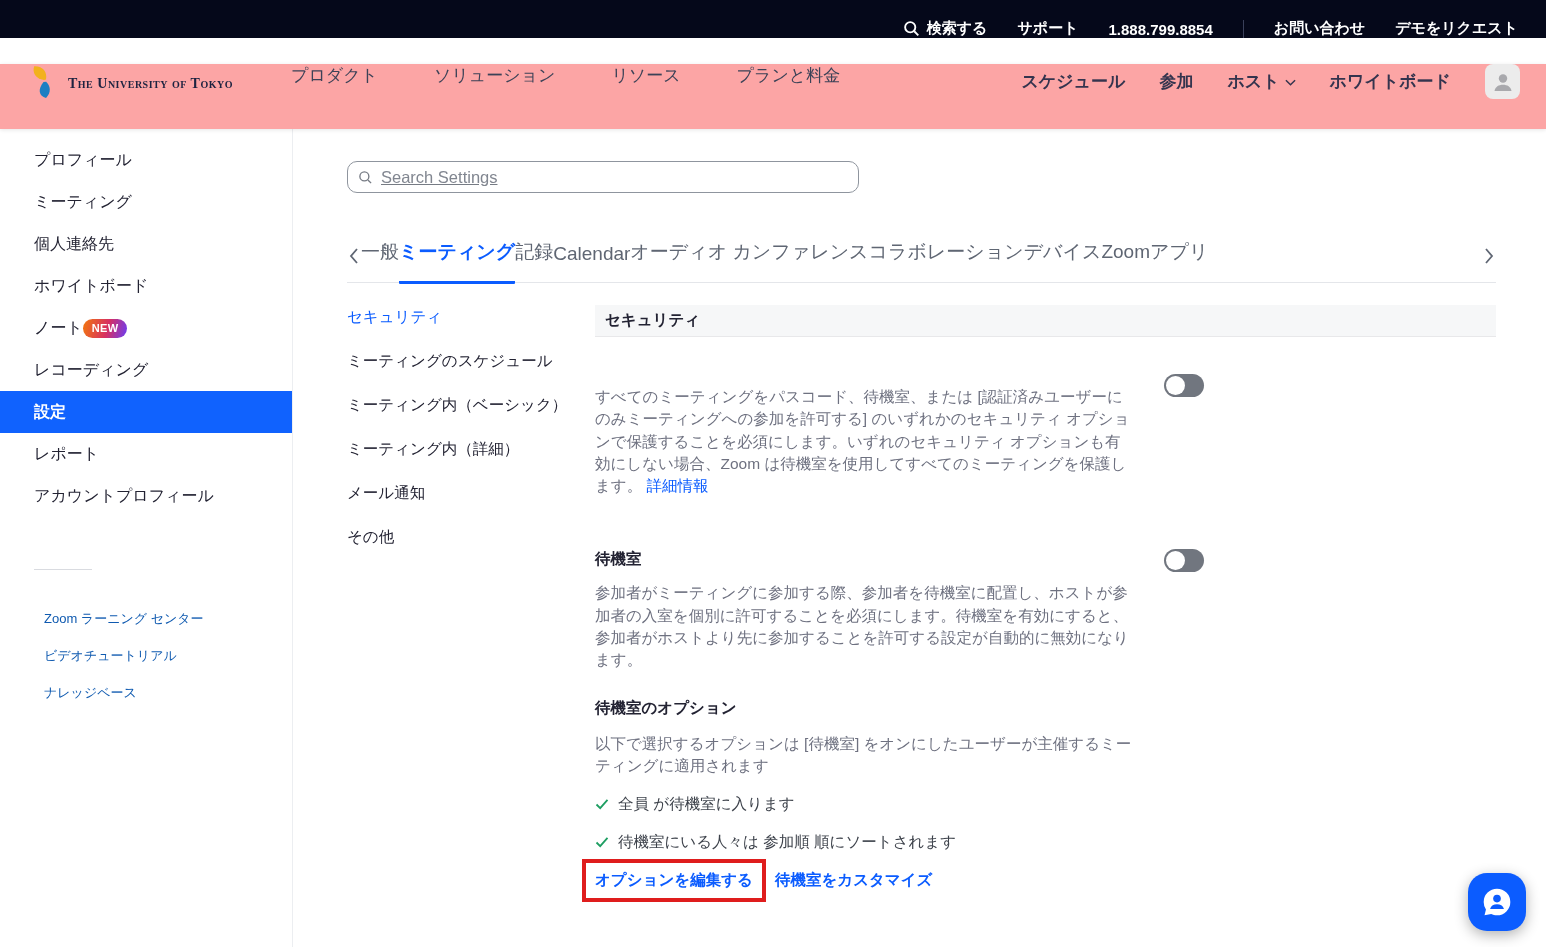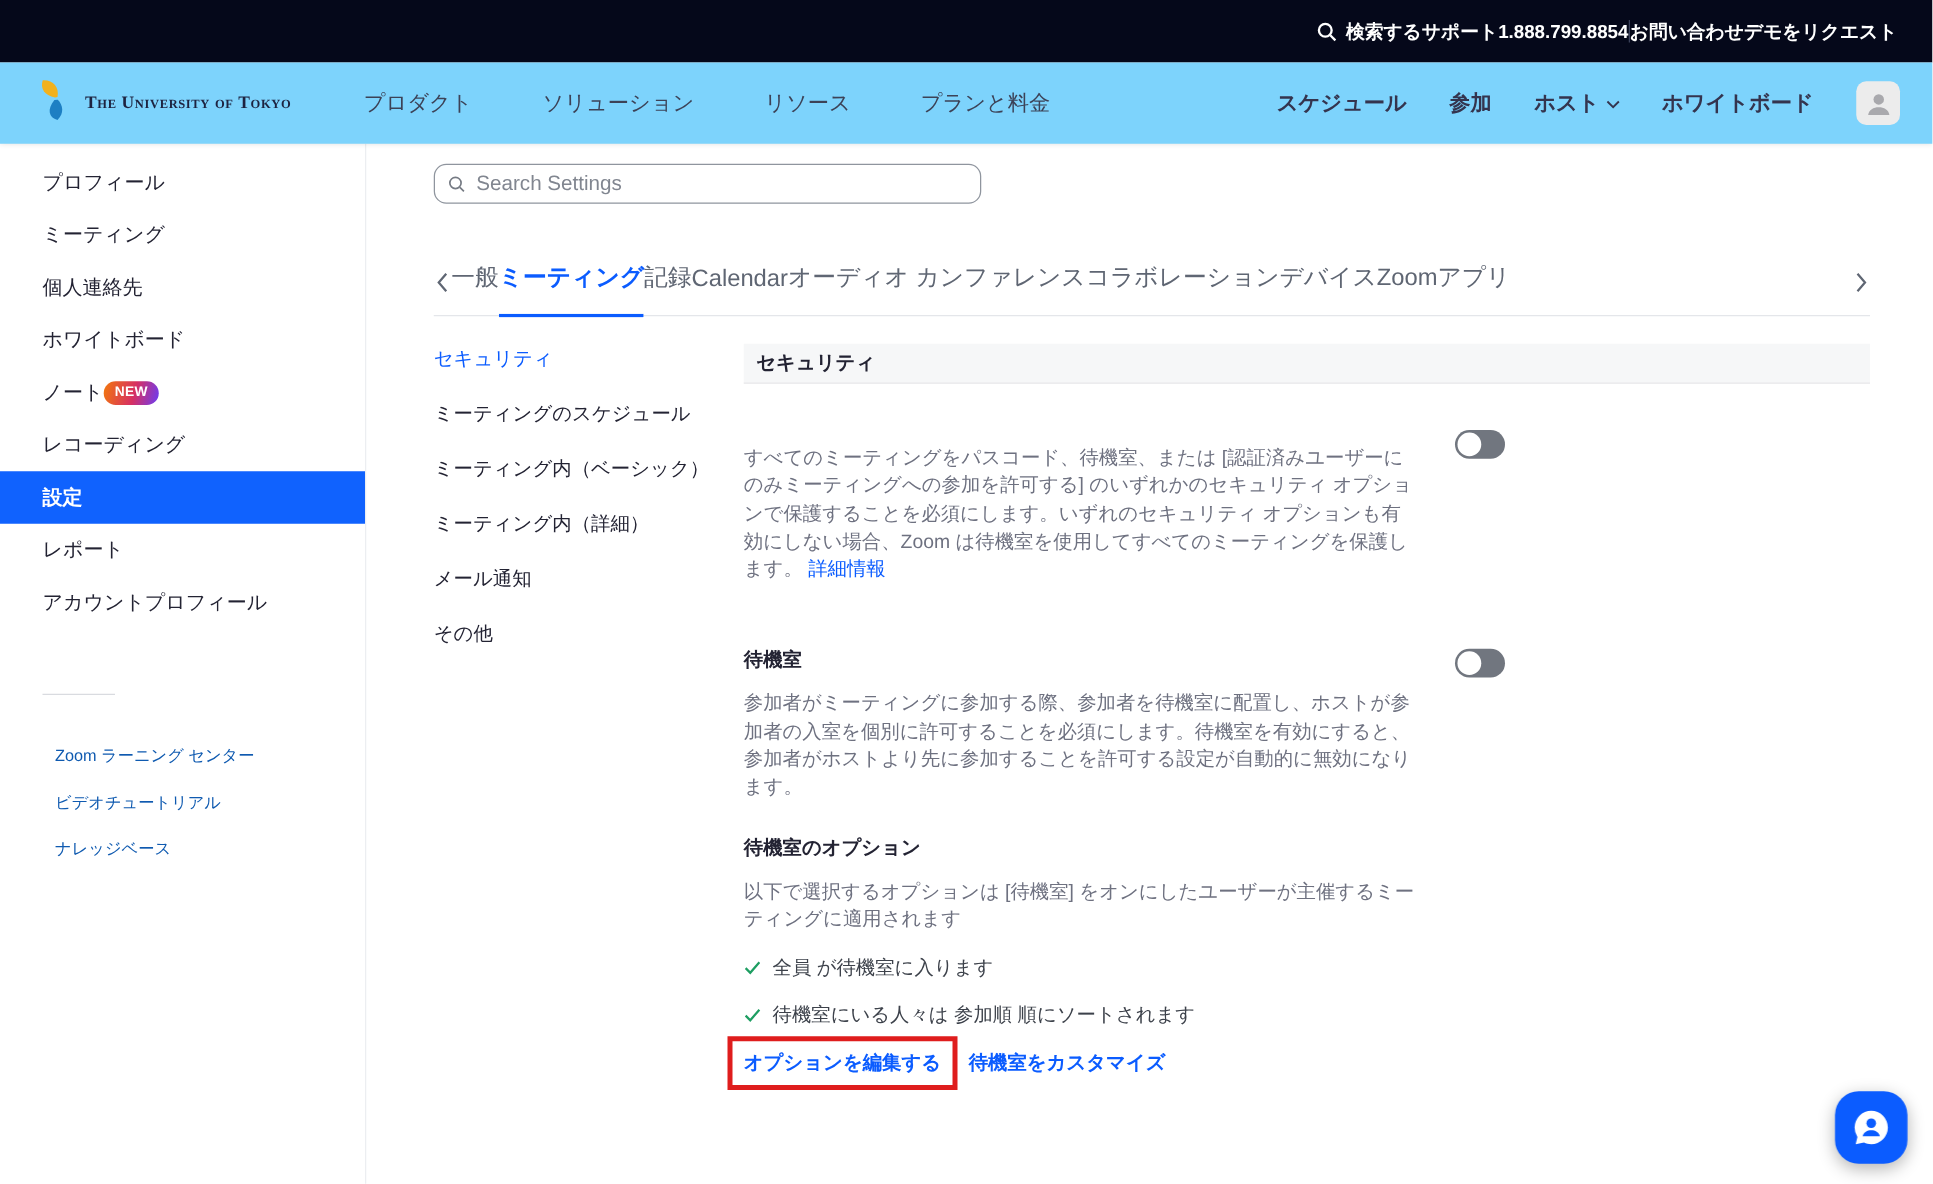--- a/index.html
+++ b/index.html
@@ -1,29 +1,29 @@
 <!DOCTYPE html>
 <html><head>
 <meta charset="utf-8">
 <style>
   * { margin:0; padding:0; box-sizing:border-box; }
   html,body { width:1546px; height:947px; overflow:hidden; background:#fff;
     font-family:"Liberation Sans","DejaVu Sans",sans-serif; color:#232333; }
 
   
-  .topbar { height:50px; background:#05081a; display:flex; align-items:center;
-    justify-content:flex-end; padding-right:28px; color:#fff; }
+  .topbar { height:38px; background:#05081a; display:flex; align-items:flex-end;
+    justify-content:flex-end; gap:30px; padding-right:28px; color:#fff; }
   .topbar .tb-item { font-size:15px; font-weight:600; color:#fff; cursor:pointer;
     display:flex; align-items:center; gap:7px; text-decoration:none; }
   .tb-divider { width:1px; height:18px; background:#3a405a; }
   .tb-search-icon svg { width:17px; height:17px; display:block; }
 
   
-  .header { height:65px; background:#7dd3fc; display:flex; align-items:center;
-    padding:0 26px 0 30px; box-shadow:0 1px 4px rgba(0,0,0,.10); position:relative; z-index:5; }
+  .header { height:65px; background:#fca5a5; display:flex; align-items:flex-start;
+    padding:0 26px 0 30px; box-shadow:0 1px 4px rgba(0,0,0,.10); position:relative; z-index:5;margin-top:26px; }
   .logo { display:flex; align-items:center; gap:8px; cursor:pointer; }
   .logo-text { font-family:"Liberation Serif","DejaVu Serif",serif; font-variant:small-caps;
     font-size:14px; letter-spacing:.5px; color:#1d2340; font-weight:600; white-space:nowrap; }
   .main-nav { display:flex; gap:56px; margin-left:58px; }
   .main-nav .nav-item { font-size:17px; color:#3c4257; cursor:pointer; }
   .header-right { margin-left:auto; display:flex; align-items:center; gap:34px; }
   .header-right .hdr-action { font-size:17px; font-weight:600; color:#34344e; cursor:pointer;
     display:flex; align-items:center; gap:5px; white-space:nowrap; }
   .chev-down svg { width:11px; height:11px; display:block; margin-top:2px; }
   .avatar { width:35px; height:35px; background:#ececec; border-radius:8px; color:#a9a9ad;
@@ -39,22 +39,22 @@
   .badge-new { margin-left:0; padding:3px 9px 4px; border-radius:11px; font-size:11px;
     font-weight:700; color:#fff; letter-spacing:.3px;
     background:linear-gradient(105deg,#f07114 5%,#d62f63 55%,#6a3df5 100%); }
   .side-divider { width:58px; border-top:1px solid #d9dbe0; margin:52px 0 30px 34px; }
   .side-link { height:37px; display:flex; align-items:center; 
     font-size:13px; color:#0f5ab0; cursor:pointer;margin-left:44px; }
 
   .main { flex:1; padding:0 50px 0 54px; position:relative; }
 
   
-  .search-box { margin-top:16px; width:438px; height:32px; border:1px solid #8f959e;
-    border-radius:10px; display:flex; align-items:center; padding:0 10px; gap:8px; color:#767b84; }
+  .search-box { margin-top:32px; width:512px; height:32px; border:1px solid #8f959e;
+    border-radius:10px; display:flex; align-items:center; padding:0 10px; gap:8px; color:#767b84;text-decoration:underline; }
   .search-box svg { width:15px; height:15px; flex-shrink:0; }
   .search-box input { border:none; outline:none; flex:1; font-size:16.5px;
     font-family:inherit; color:#232333; background:transparent; }
   .search-box input::placeholder { color:#818690; }
 
   
   .tabs { margin-top:40px; display:flex; align-items:flex-end; 
     border-bottom:1px solid #e4e6ea; height:50px; }
   .tab { font-size:19px; color:#5f6673; padding-bottom:16px; cursor:pointer; white-space:nowrap;
     border-bottom:3px solid transparent; margin-bottom:-2px; }

